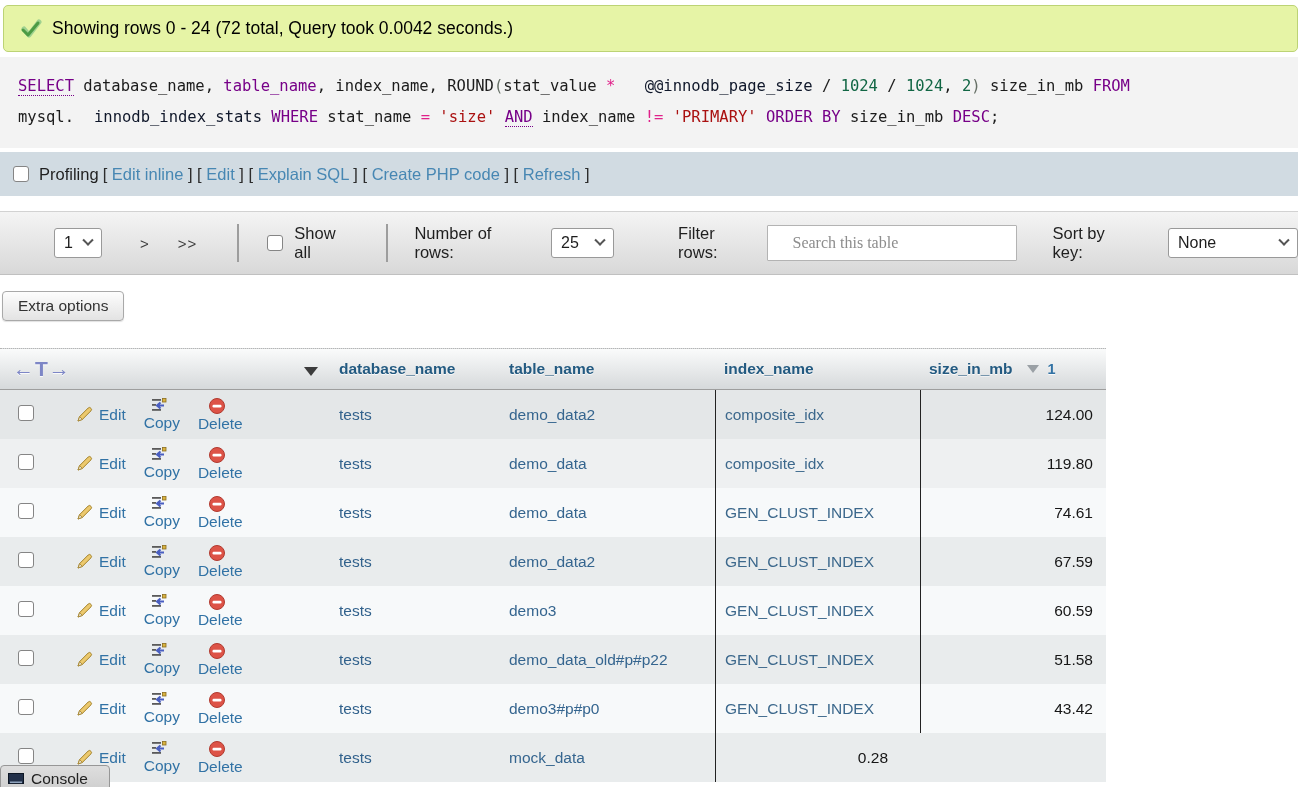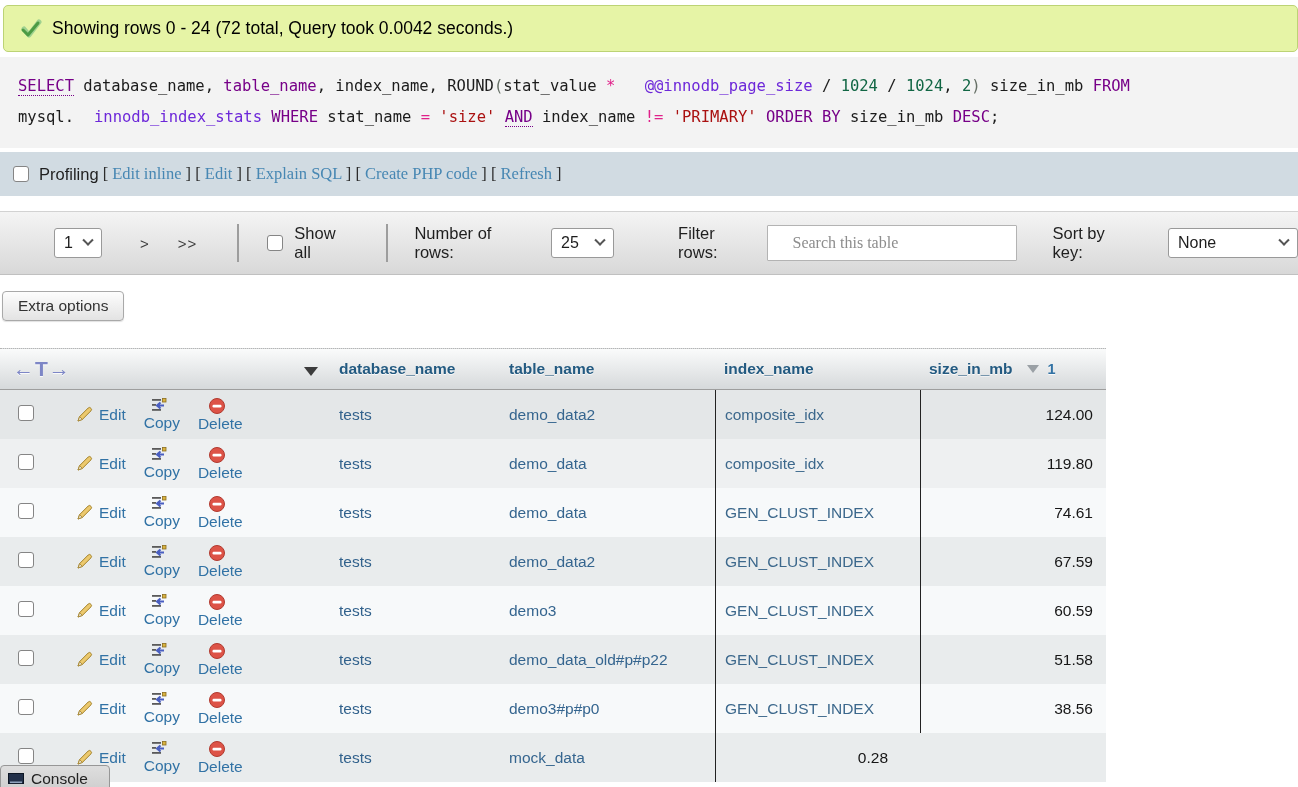--- a/index.html
+++ b/index.html
@@ -13,30 +13,30 @@
   .msg .txt { font-size:17.5px; color:#000000; margin-left:10px; }
 
   
   .sqlbox { position:absolute; top:57px; left:0; right:0; height:91px; background:#f3f3f3;
             font-family:"DejaVu Sans Mono", monospace; font-size:15.5px; line-height:31px;
             padding:14px 0 0 18px; color:#1c1c1c; white-space:pre; }
   .tok-kw  { color:#770088; }
   .tok-kwu { color:#770088; border-bottom:1px dotted #770088; }
   .tok-pl  { color:#1c1c1c; }
   .tok-op  { color:#e0218a; }
-  .tok-var { color:#6d28d9;padding-left:20px; }
+  .tok-var { color:#0f172a;padding-left:20px; }
   .tok-num { color:#116644; }
   .tok-str { color:#aa1111; }
   .tok-br  { color:#667066; }
 
   
   .profiling { position:absolute; top:152px; left:0; right:0; height:44px; background:#d1dbe2;
                display:flex; align-items:center; padding-left:13px; font-size:16.5px; color:#1f1f1f; }
   .profiling .plabel { margin-left:10px; }
-  .plinks { margin-left:4px;font-family:Liberation Serif, serif; }
+  .plinks { margin-left:4px; }
   .plinks .br { color:#2c2c2c; }
   .plinks a { color:#4787b3; text-decoration:none; }
 
   
   .cb { width:16px; height:16px; background:#fff; border:1px solid #858585; border-radius:3px;
         display:inline-block; flex:none; }
 
   
   .sel { display:inline-flex; align-items:center; justify-content:space-between;
          background:#fff; border:1px solid #999; border-radius:3px; height:30px;
@@ -387,21 +387,21 @@
             <svg width="18" height="18" viewBox="0 0 18 18">
               <circle cx="9" cy="9" r="7.5" fill="#dd5347" stroke="#b13a2f" stroke-width="1"></circle>
               <rect x="4.5" y="7.8" width="9" height="2.6" rx="1.2" fill="#fff"></rect>
             </svg>
             <span>Delete</span>
           </a>
         </div>
         <div class="cell-db">tests</div>
         <div class="cell-table">demo3#p#p0</div>
         <div class="cell-index">GEN_CLUST_INDEX</div>
-        <div class="cell-size">38.56</div>
+        <div class="cell-size">43.42</div>
       </div>
       <div class="trow" style="background: rgb(233, 236, 237);">
         <div class="cell-cb"><span class="cb"></span></div>
         <div class="cell-actions">
           <a href="#" class="act">
             <svg width="17" height="17" viewBox="0 0 17 17">
               <path d="M2 15 L3.6 10.6 L12.2 2 a1.7 1.7 0 0 1 2.4 0 l0.4 0.4 a1.7 1.7 0 0 1 0 2.4 L6.4 13.4 Z" fill="#ecc96d" stroke="#a3822a" stroke-width="1"></path>
               <path d="M2 15 L3.6 10.6 L6.4 13.4 Z" fill="#e7e0cd" stroke="#a3822a" stroke-width="0.8"></path>
             </svg>
             <span>Edit</span>

